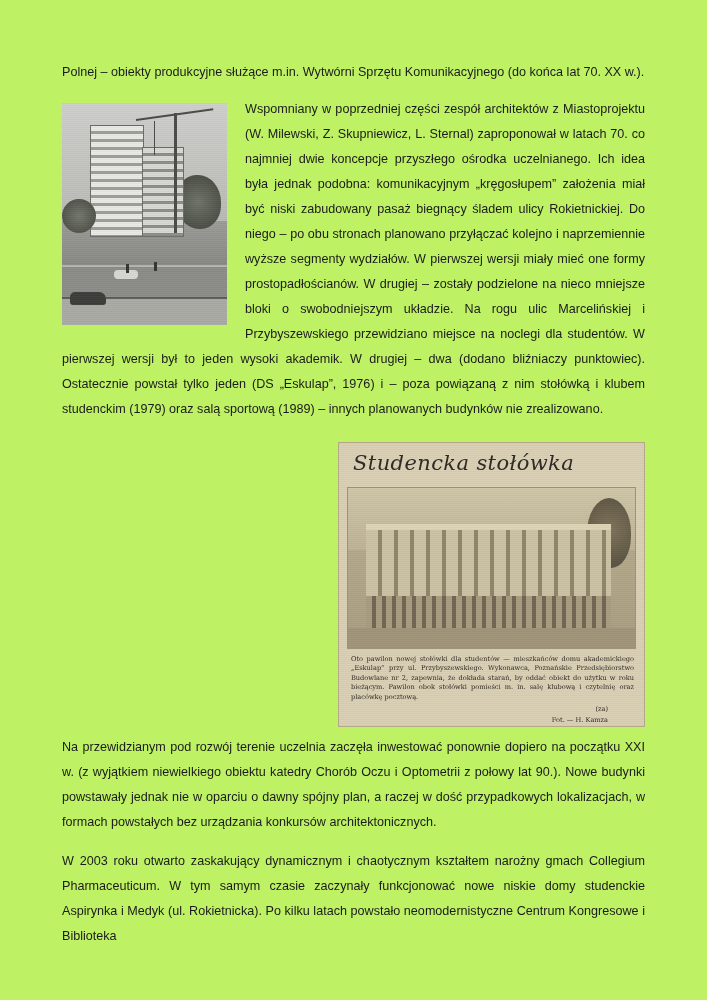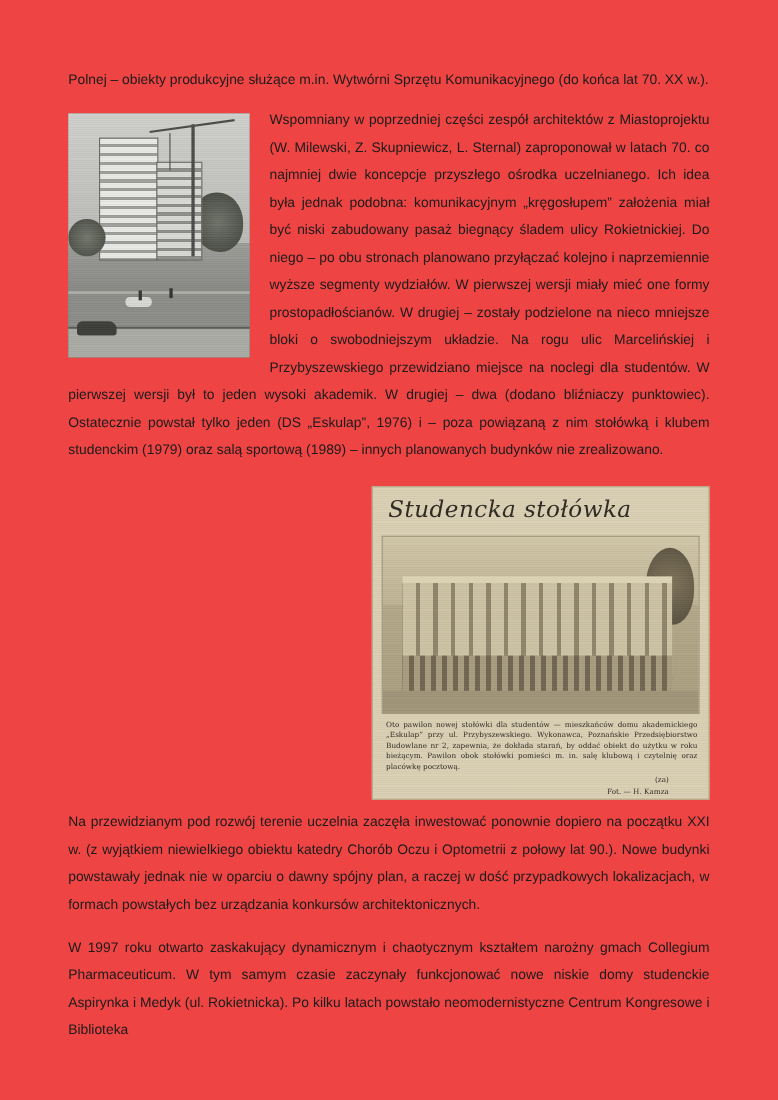--- a/index.html
+++ b/index.html
@@ -10,21 +10,21 @@
   body {
     width: 707px;
     height: 1000px;
     font-family: "Liberation Sans", sans-serif;
     overflow: hidden;
   }
   .page {
     position: relative;
     width: 707px;
     height: 1000px;
-    background: #ef4444;
+    background: #bef264;
     box-sizing: border-box;
   }
   .page-inner {
     position: absolute;
     left: 0;
     top: 0;
     width: 707px;
     height: 1000px;
   }
   .content {
@@ -319,17 +319,17 @@
         </div>
         <div class="clip-caption">Oto pawilon nowej stołówki dla studentów — mieszkańców domu akademickiego „Eskulap” przy ul. Przybyszewskiego. Wykonawca, Poznańskie Przedsiębiorstwo Budowlane nr 2, zapewnia, że dokłada starań, by oddać obiekt do użytku w roku bieżącym. Pawilon obok stołówki pomieści m. in. salę klubową i czytelnię oraz placówkę pocztową.</div>
         <div class="clip-credit">(za)</div>
         <div class="clip-credit">Fot. — H. Kamza</div>
         <div class="clip-grain"></div>
       </div>
 
       <div class="clear"></div>
 
       <p>Na przewidzianym pod rozwój terenie uczelnia zaczęła inwestować ponownie dopiero na początku XXI w. (z wyjątkiem niewielkiego obiektu katedry Chorób Oczu i Optometrii z połowy lat 90.). Nowe budynki powstawały jednak nie w oparciu o dawny spójny plan, a raczej w dość przypadkowych lokalizacjach, w formach powstałych bez urządzania konkursów architektonicznych.</p>
-      <p>W 1997 roku otwarto zaskakujący dynamicznym i chaotycznym kształtem narożny gmach Collegium Pharmaceuticum. W tym samym czasie zaczynały funkcjonować nowe niskie domy studenckie Aspirynka i Medyk (ul. Rokietnicka). Po kilku latach powstało neomodernistyczne Centrum Kongresowe i Biblioteka</p>
+      <p>W 2003 roku otwarto zaskakujący dynamicznym i chaotycznym kształtem narożny gmach Collegium Pharmaceuticum. W tym samym czasie zaczynały funkcjonować nowe niskie domy studenckie Aspirynka i Medyk (ul. Rokietnicka). Po kilku latach powstało neomodernistyczne Centrum Kongresowe i Biblioteka</p>
 
     </div>
   </div>
 </div>
 
 </body></html>

